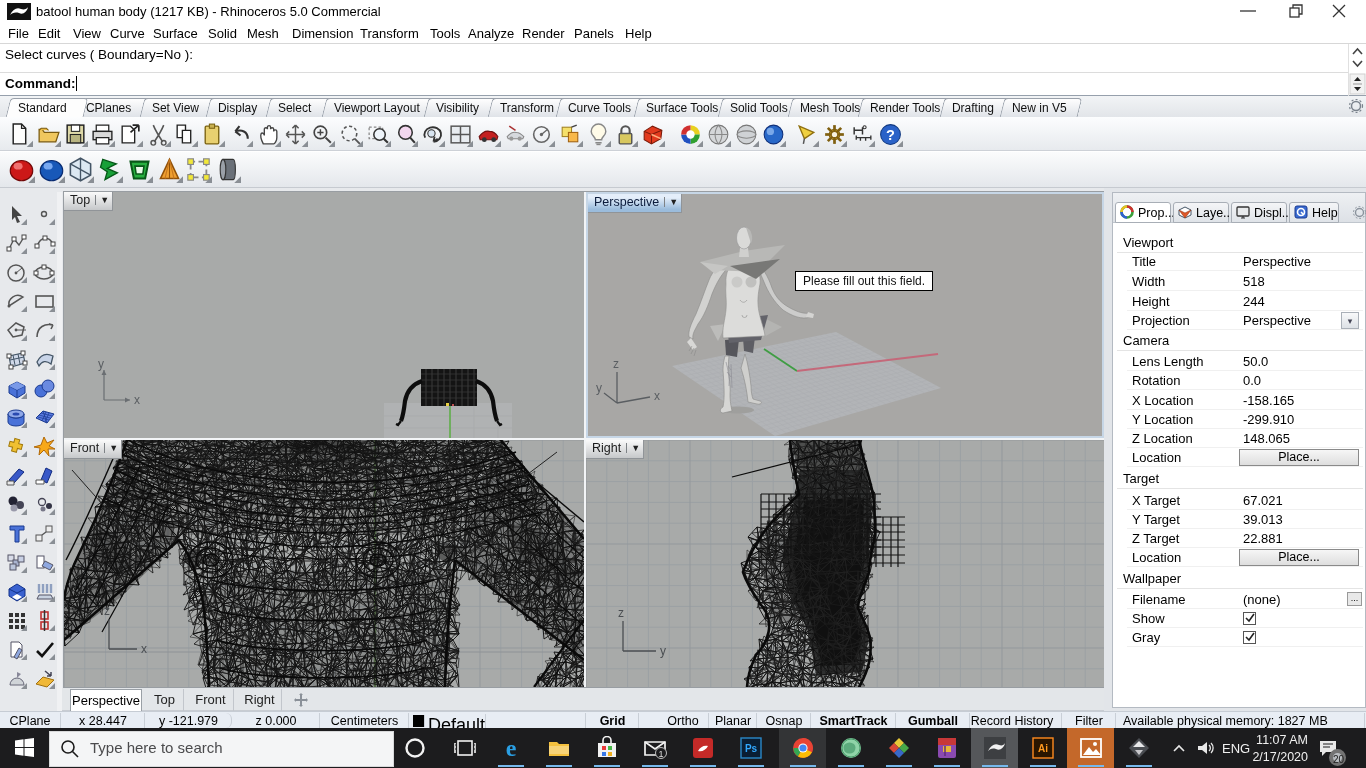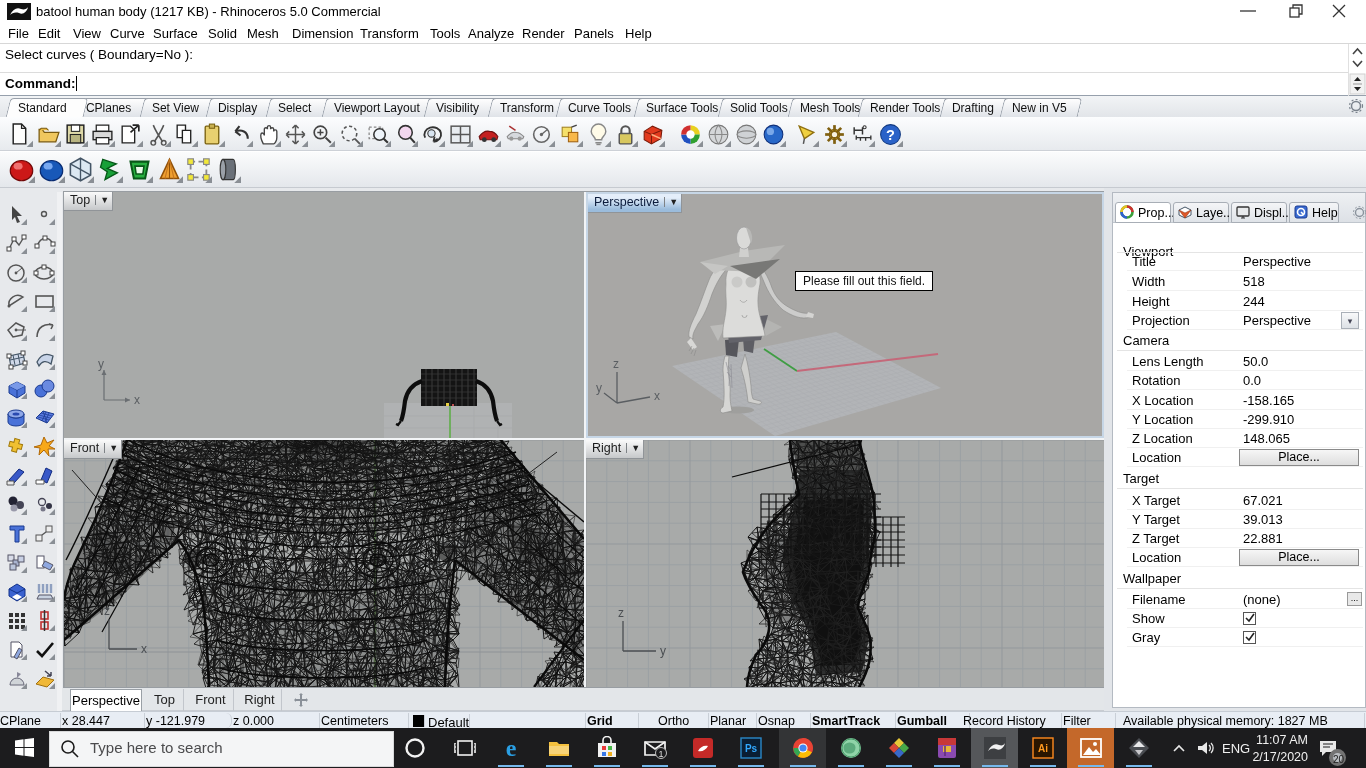--- a/index.html
+++ b/index.html
@@ -19,21 +19,21 @@
 .vp{position:absolute;background:#a8aaa9;overflow:hidden}
 .vplabel{position:absolute;left:0;top:0;height:19px;font-size:12.5px;color:#1c1c1c;background:linear-gradient(#fafafa,#c6c8ca);border:1px solid #909498;border-left:none;border-top:none;padding:1px 3px 0 6px;z-index:5}
 .vplabel b{font-weight:normal}
 .vplabel .dd{display:inline-block;border-left:1px solid #7e8286;margin-left:5px;padding-left:4px;color:#222;font-size:9px;vertical-align:1px}
 #vper .vplabel,#lper{background:linear-gradient(#e4eefa 20%,#9bbcdc 85%);color:#0c1c3c}
 #rpanel{left:1112px;top:192px;width:254px;height:516px;background:#fff;border:1px solid #b4bac2}
 .sect{position:absolute;left:10px;font-size:13px;color:#000}
 .plabel{position:absolute;left:19px;font-size:13px;color:#000}
 .pval{position:absolute;left:130px;font-size:13px;color:#000}
 #statusbar{left:0;top:711px;width:1366px;height:17px;background:#e8edf4;border-top:1px solid #c6ccd4;font-size:12.5px;color:#000}
-#statusbar div{position:absolute;top:1px;height:15px;border-right:1px solid #c9cfd7;padding-top:1px}
+#statusbar div{position:absolute;top:1px;height:15px;border-right:1px solid #c9cfd7;text-align:center;padding-top:1px}
 #taskbar{left:0;top:728px;width:1366px;height:40px;background:#1c1c1e}
 .tic{position:absolute;top:8px;width:24px;height:24px}
 .ul{position:absolute;top:37px;height:2px;background:#76b9ed}
 </style></head><body>
 <div class="abs" id="titlebar">
     <svg class="abs" style="left:7px;top:3px" width="24" height="17">
       <rect width="24" height="17" fill="#111"></rect>
       <path d="M3 12C6 6 10 4 14 6C17 7 20 6 21 4C20 9 16 12 12 10C8 9 5 10 3 12Z" fill="#fff"></path>
     </svg>
     <div class="t">batool human body (1217 KB) - Rhinoceros 5.0 Commercial</div>
@@ -737,21 +737,21 @@
     <div class="abs" style="left:176px;top:9px;width:50px;height:21px;background:linear-gradient(#f4f5f7,#dfe3e8);border:1px solid #a8aeb6;border-radius:3px 3px 0 0;font-size:12.5px;padding:3px 0 0 22px">Help</div>
     <svg class="abs" style="left:181px;top:12px" width="14" height="14">
       <rect x="1" y="1" width="12" height="12" rx="2" fill="#3a6ad0" stroke="#1a3a90"></rect>
       <circle cx="7" cy="7" r="3.5" fill="none" stroke="#fff" stroke-width="1.6"></circle>
       <path d="M7 7l3 3" stroke="#fff" stroke-width="1.6"></path>
     </svg>
     <svg class="abs" style="left:240px;top:13px" width="13" height="13">
       <circle cx="6.5" cy="6.5" r="4" fill="none" stroke="#8a929c" stroke-width="1.4"></circle>
       <circle cx="6.5" cy="6.5" r="6" fill="none" stroke="#8a929c" stroke-width="1" stroke-dasharray="1.8 2"></circle>
     </svg>
-    <div class="sect" style="top:51px">Viewport</div>
+    <div class="sect" style="top:42px">Viewport</div>
     <div class="abs" style="left:4px;top:59px;width:246px;border-top:1px solid #e4e4e4"></div>
     <div class="plabel" style="top:61px">Title</div>
     <div class="abs" style="left:14px;top:77px;width:236px;border-top:1px solid #f0f0f0"></div>
     <div class="pval" style="top:61px">Perspective</div>
     <div class="plabel" style="top:81px">Width</div>
     <div class="abs" style="left:14px;top:97px;width:236px;border-top:1px solid #f0f0f0"></div>
     <div class="pval" style="top:81px">518</div>
     <div class="plabel" style="top:101px">Height</div>
     <div class="abs" style="left:14px;top:117px;width:236px;border-top:1px solid #f0f0f0"></div>
     <div class="pval" style="top:101px">244</div>
@@ -822,21 +822,21 @@
     <div style="left:587px;width:52px;font-weight:bold;">Grid Snap</div>
     <div style="left:658px;width:51px;">Ortho</div>
     <div style="left:710px;width:47px;">Planar</div>
     <div style="left:758px;width:53px;">Osnap</div>
     <div style="left:812px;width:84px;font-weight:bold;">SmartTrack</div>
     <div style="left:897px;width:73px;font-weight:bold;">Gumball</div>
     <div style="left:963px;width:99px;">Record History</div>
     <div style="left:1063px;width:53px;">Filter</div>
     <div style="left:1117px;width:248px;text-align:left;padding-left:6px">Available physical memory: 1827 MB</div>
     <div class="abs" style="left:413px;top:3px;width:12px;height:12px;background:#000"></div>
-    <div class="abs" style="left:428px;top:2px;font-size:13px">Default</div>
+    <div class="abs" style="left:428px;top:2px;font-size:18px">Default</div>
   </div>
 <div class="abs" id="taskbar">
     <svg class="abs" style="left:15px;top:10px" width="19" height="19">
       <path d="M0 2.5L8.5 1.3V9H0ZM9.5 1.2L19 0V9H9.5ZM0 10h8.5v7.7L0 16.5ZM9.5 10H19v9l-9.5-1.3Z" fill="#fff"></path>
     </svg>
     <div class="abs" style="left:49px;top:3px;width:345px;height:36px;background:#f4f5f6;border:1px solid #d8d9da"></div>
     <svg class="abs" style="left:60px;top:11px" width="20" height="20">
       <circle cx="8" cy="8" r="6" fill="none" stroke="#1b1b1b" stroke-width="1.6"></circle>
       <path d="M12.5 12.5L18 18" stroke="#1b1b1b" stroke-width="1.6"></path>
     </svg>

